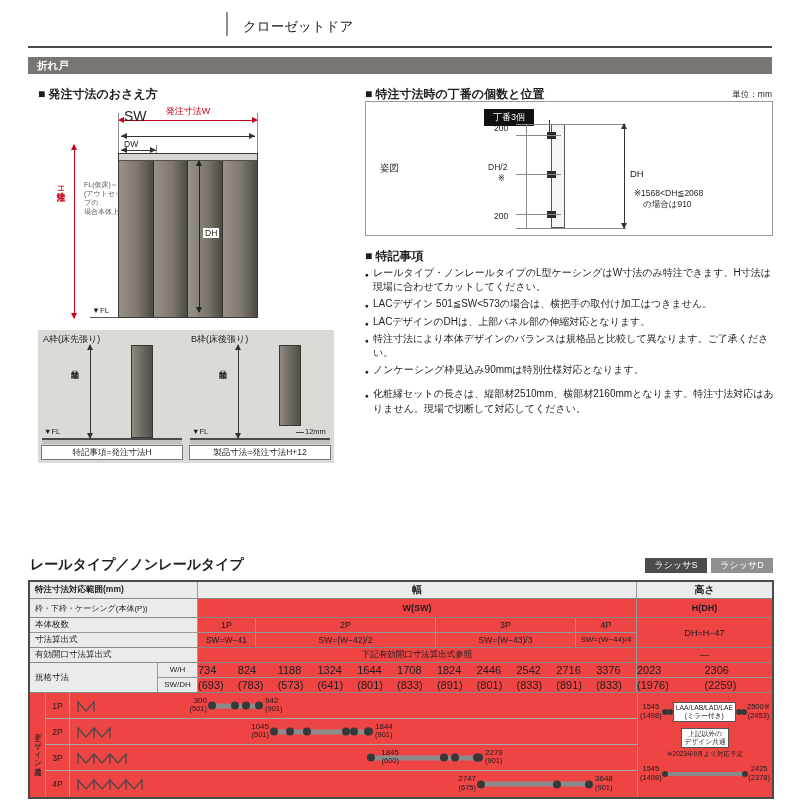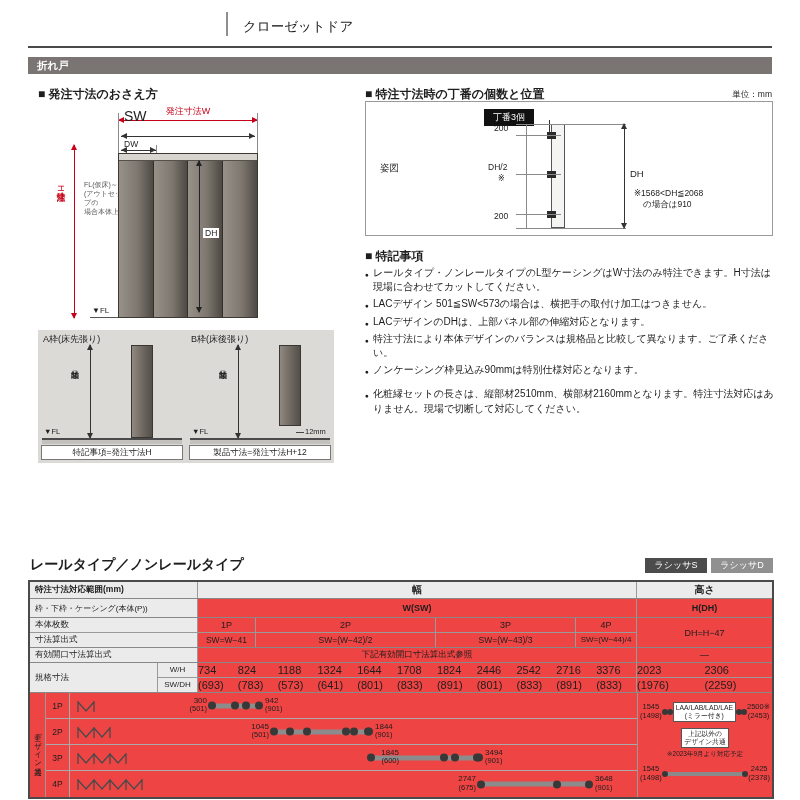--- a/index.html
+++ b/index.html
@@ -375,21 +375,21 @@
             <div class="rbar" style="left:182px;width:110px;">
               <span class="rdot" style="left:74px;"></span>
               <span class="rdot" style="left:85px;"></span>
               <span class="rdot" style="left:107px;"></span>
             </div>
             <div class="rstart" style="left:184px;margin-left:31px;">
                 <span class="rmain">1845</span>
                 <span class="rsub">(600)</span>
               </div>
             <div class="rend" style="left:295px;">
-                <span class="rmain">3494</span>
+                <span class="rmain">2279</span>
                 <span class="rsub">(901)</span>
               </div>
           </div>
         </div>
 
         <div class="rrow">
           <div class="plab">4P</div>
           <div class="ricons">
             <svg class="fold-icon" width="70" height="16">
                 <path d="M2,3 V14 M2,4 L10,13 L18,4 M18,3 V14 M18,4 L26,13 L34,4 M34,3 V14 M34,4 L42,13 L50,4 M50,3 V14 M50,4 L58,13 L66,4 M66,3 V14" stroke="#4a4a4a" stroke-width="1.3" fill="none"></path>

